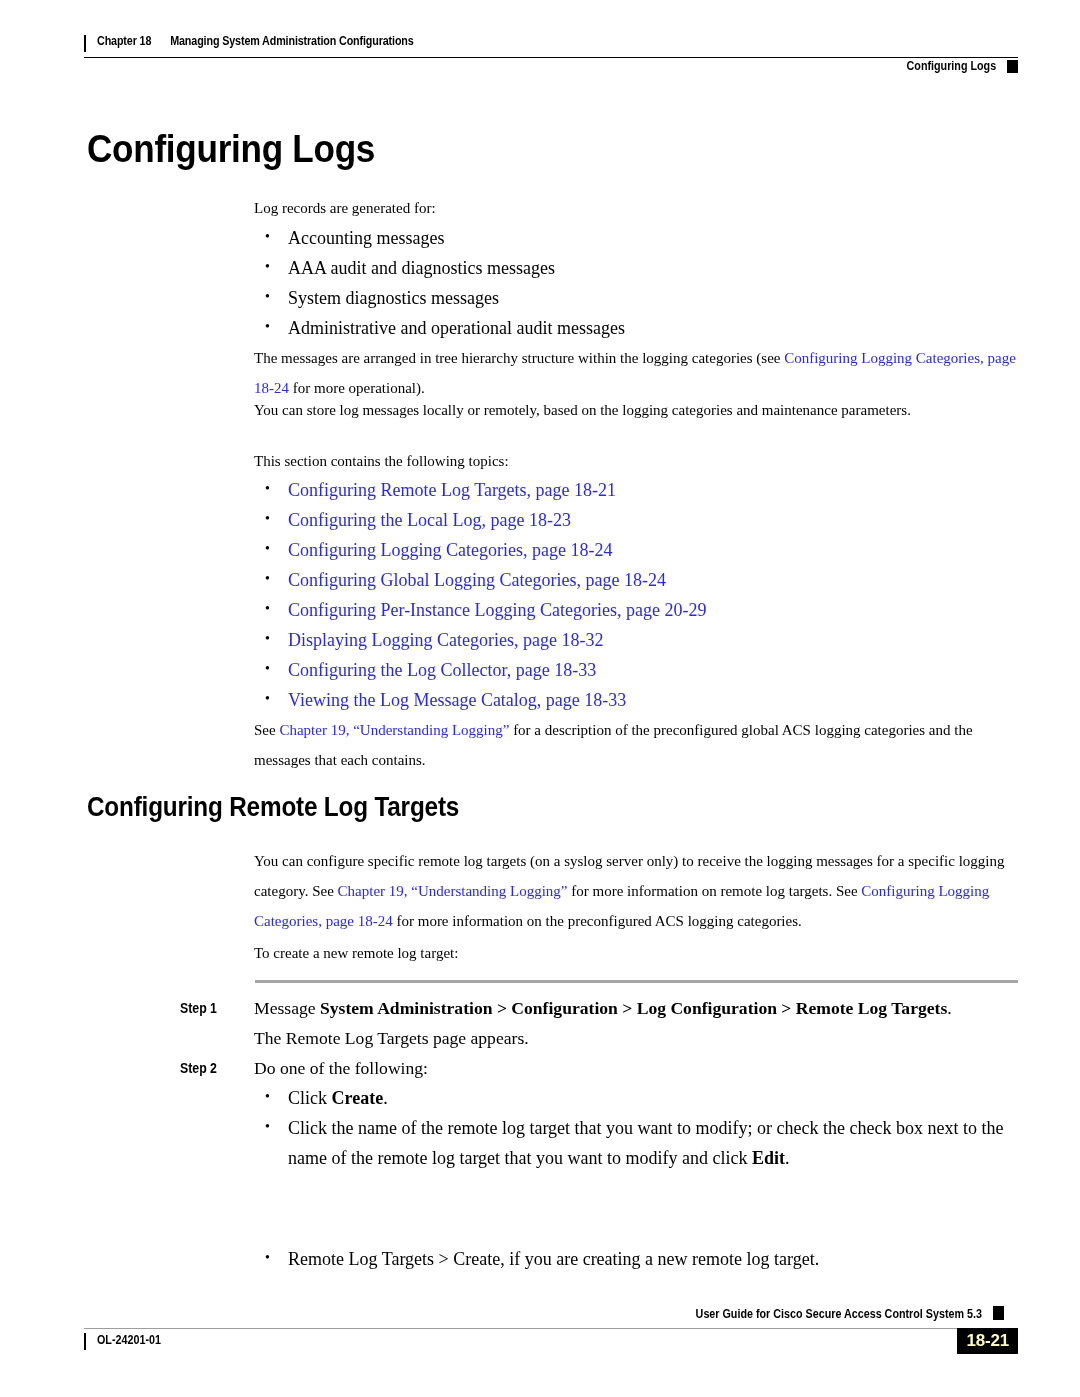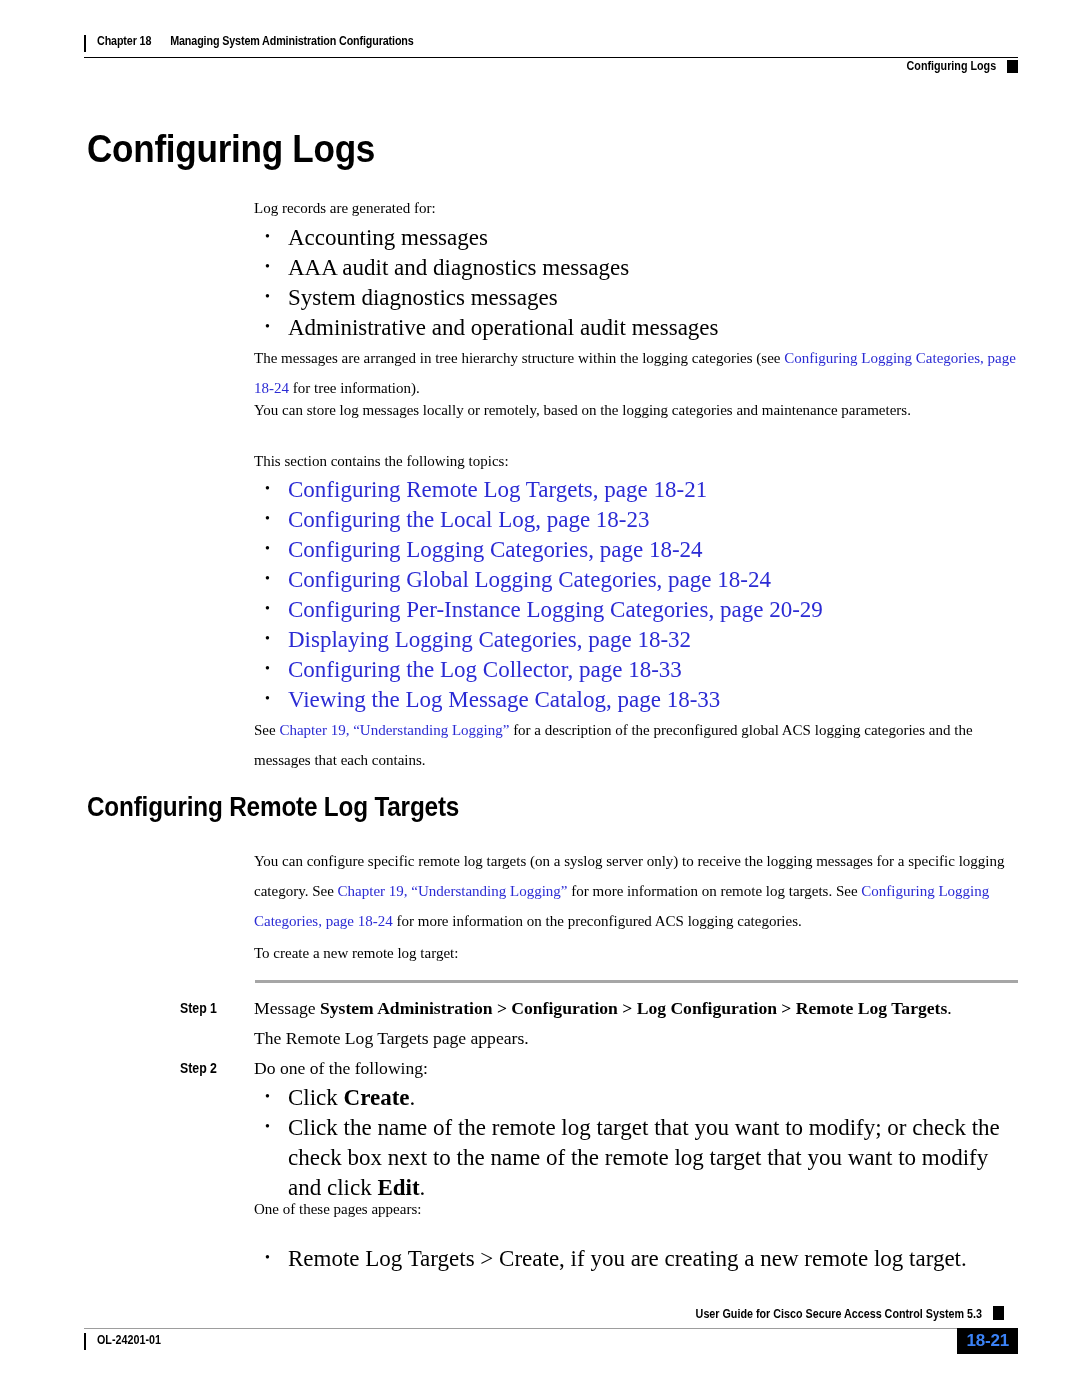--- a/index.html
+++ b/index.html
@@ -133,21 +133,21 @@
   }
 
   ul.bl {
     margin: 0;
     padding: 0;
     list-style: none;
   }
   ul.bl > li {
     position: relative;
     padding-left: 34px;
-    font-size: 23px;
+    font-size: 18px;
     line-height: 30px;
     margin-bottom: 0px;
   }
   ul.bl > li::before {
     content: "\2022";
     position: absolute;
     left: 11px;
     top: -1px;
     font-size: 14px;
   }
@@ -241,21 +241,21 @@
     transform: scaleX(0.86);
     transform-origin: left top;
     white-space: nowrap;
     line-height: 17px;
   }
   .run-footer .ftr-page {
     position: absolute;
     right: 0px;
     top: 22px;
     background: #000;
-    color: #3b82f6;
+    color: #fef9c3;
     font-family: "Liberation Sans Narrow", "Liberation Sans", sans-serif;
     font-weight: bold;
     font-size: 17px;
     line-height: 26px;
     height: 26px;
     padding: 0 9px 0 10px;
     white-space: nowrap;
     letter-spacing: -0.2px;
   }
 </style>
@@ -283,21 +283,21 @@
   <div class="col" style="top:223px;">
     <ul class="bl">
       <li>Accounting messages</li>
       <li>AAA audit and diagnostics messages</li>
       <li>System diagnostics messages</li>
       <li>Administrative and operational audit messages</li>
     </ul>
   </div>
 
   <div class="col" style="top:343px;">
-    <p class="body"><span>The messages are arranged in tree hierarchy structure within the logging categories (see </span><span class="lnk">Configuring Logging Categories, page 18-24</span><span> for tree information).</span></p>
+    <p class="body"><span>The messages are arranged in tree hierarchy structure within the logging categories (see </span><span class="lnk">Configuring Logging Categories, page 18-24</span><span> for more operational).</span></p>
   </div>
 
   <div class="col" style="top:395px;">
     <p class="body">You can store log messages locally or remotely, based on the logging categories and maintenance parameters.</p>
   </div>
 
   <div class="col" style="top:446px;">
     <p class="body">This section contains the following topics:</p>
   </div>
 
@@ -344,23 +344,20 @@
     <div class="step-body">Do one of the following:</div>
   </div>
 
   <div class="col" style="top:1083px;">
     <ul class="bl">
       <li><span>Click </span><span class="bold">Create</span><span>.</span></li>
       <li><span>Click the name of the remote log target that you want to modify; or check the check box next to the name of the remote log target that you want to modify and click </span><span class="bold">Edit</span><span>.</span></li>
     </ul>
   </div>
 
-  <div class="col" style="top:1194px;">
-    <p class="body">One of these pages appears:</p>
-  </div>
 
   <div class="col" style="top:1224px;margin-top:20px;">
     <ul class="bl">
       <li>Remote Log Targets &gt; Create, if you are creating a new remote log target.</li>
     </ul>
   </div>
 
   <div class="run-footer">
     <div class="ftr-right">User Guide for Cisco Secure Access Control System 5.3</div>
     <div class="ftr-square"></div>

